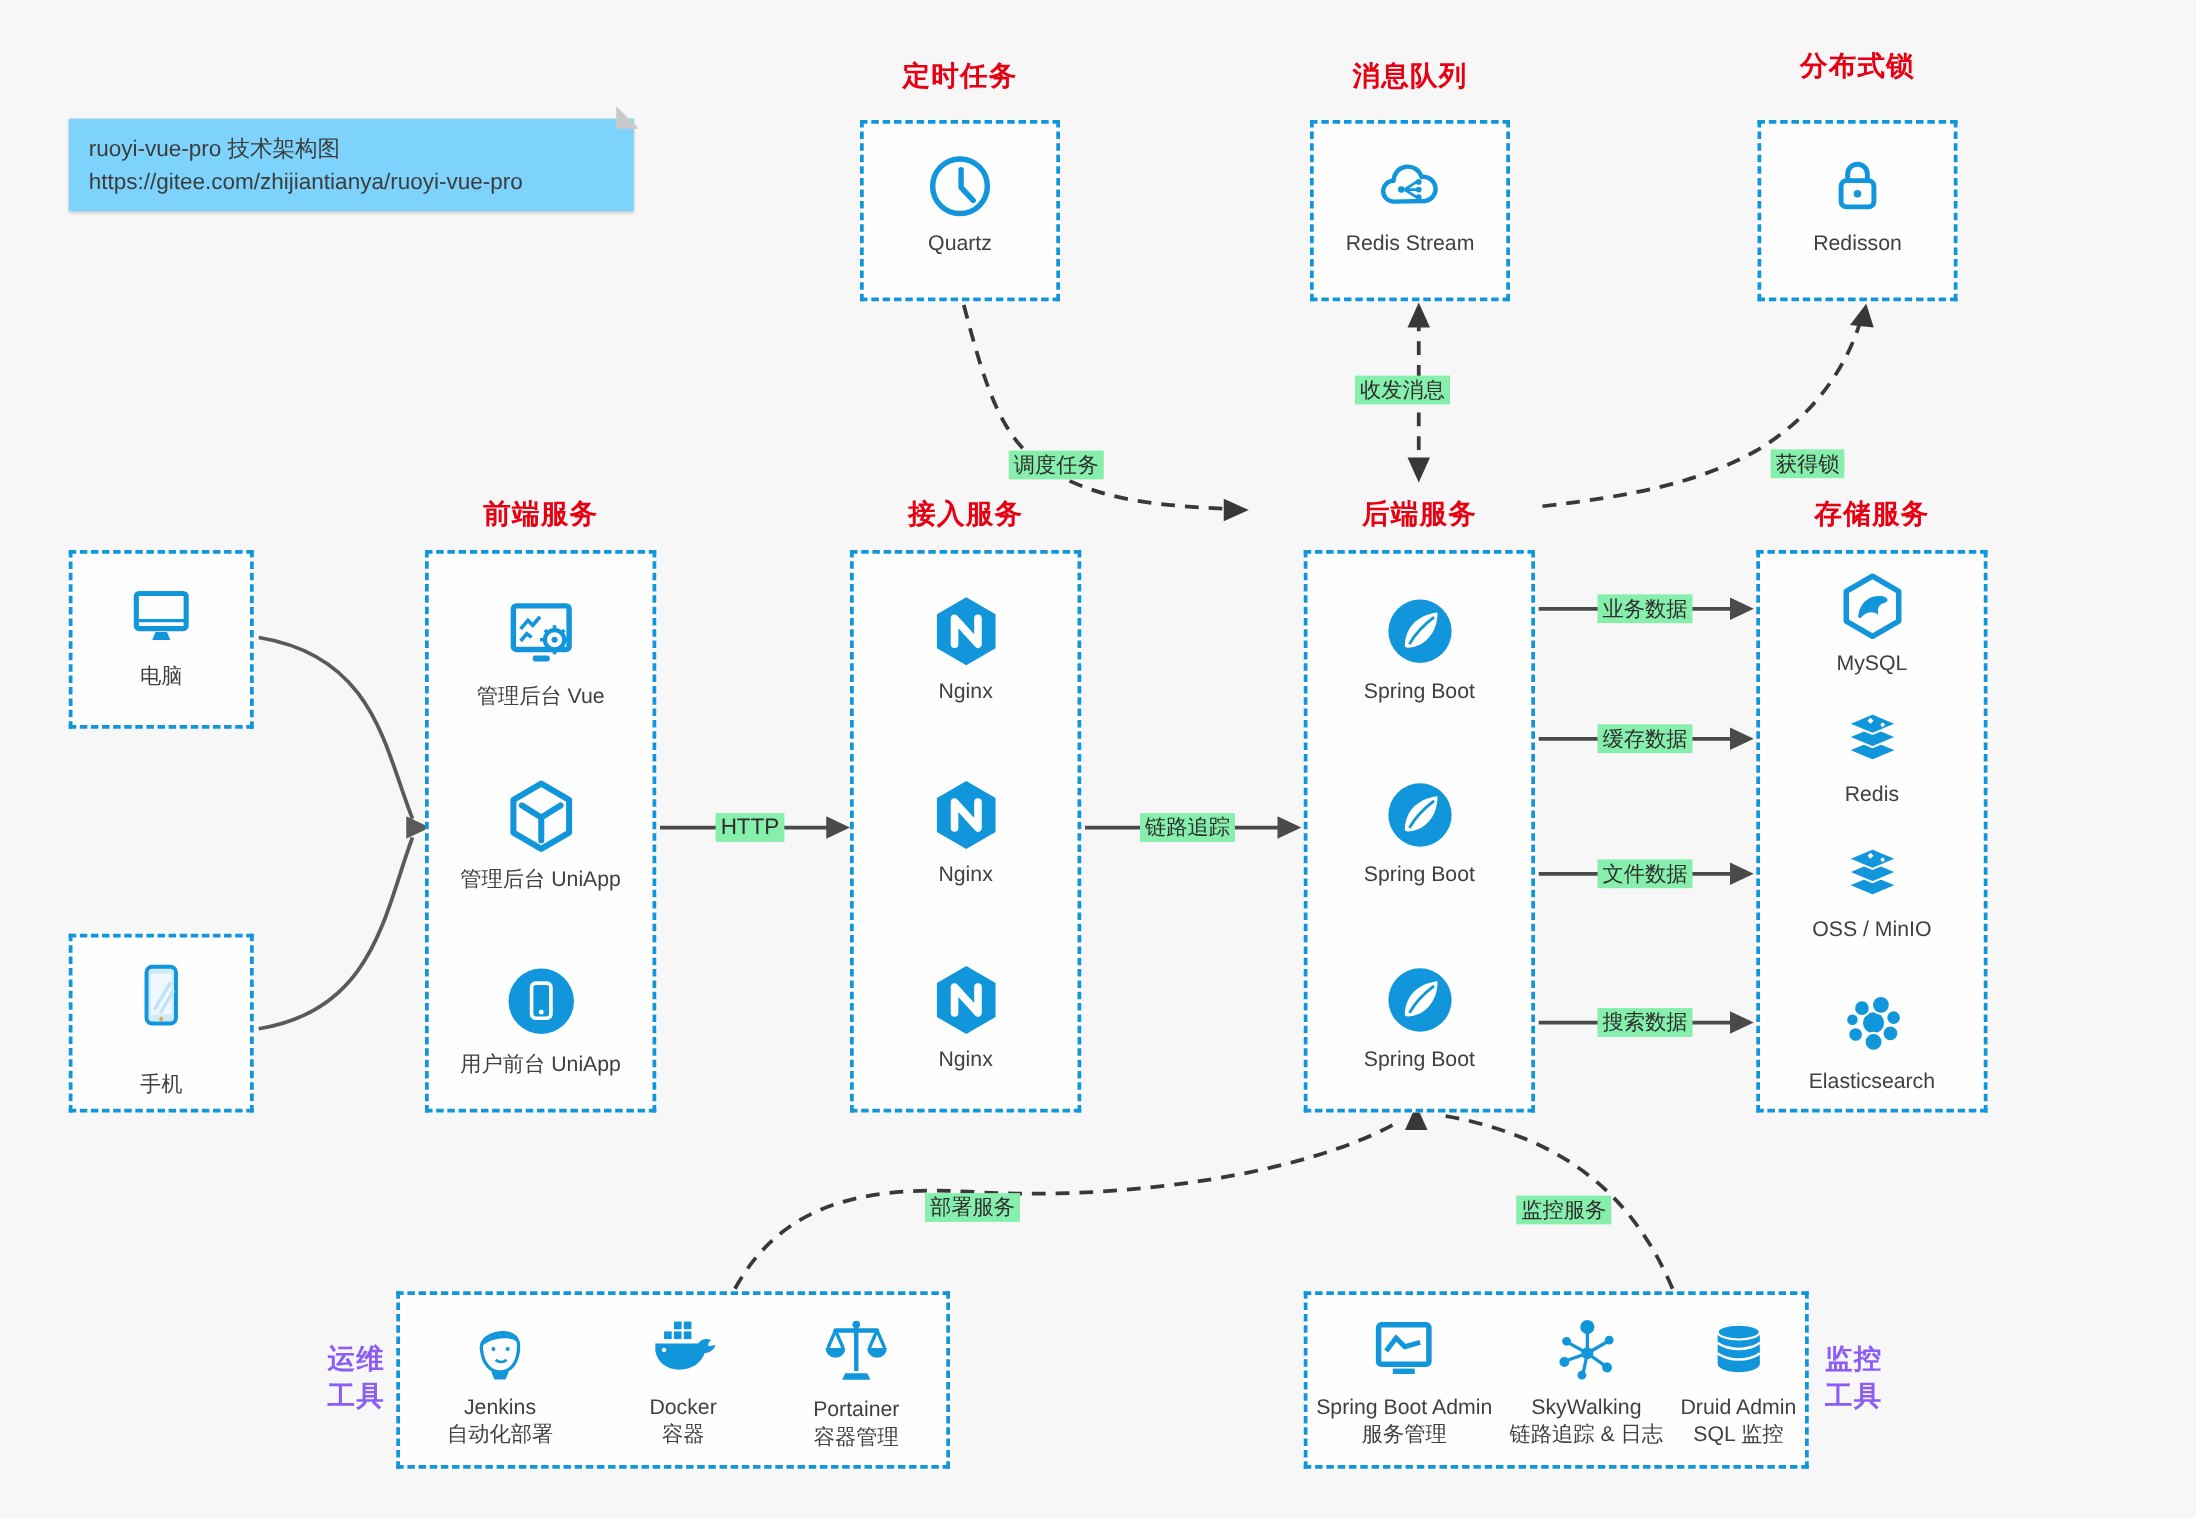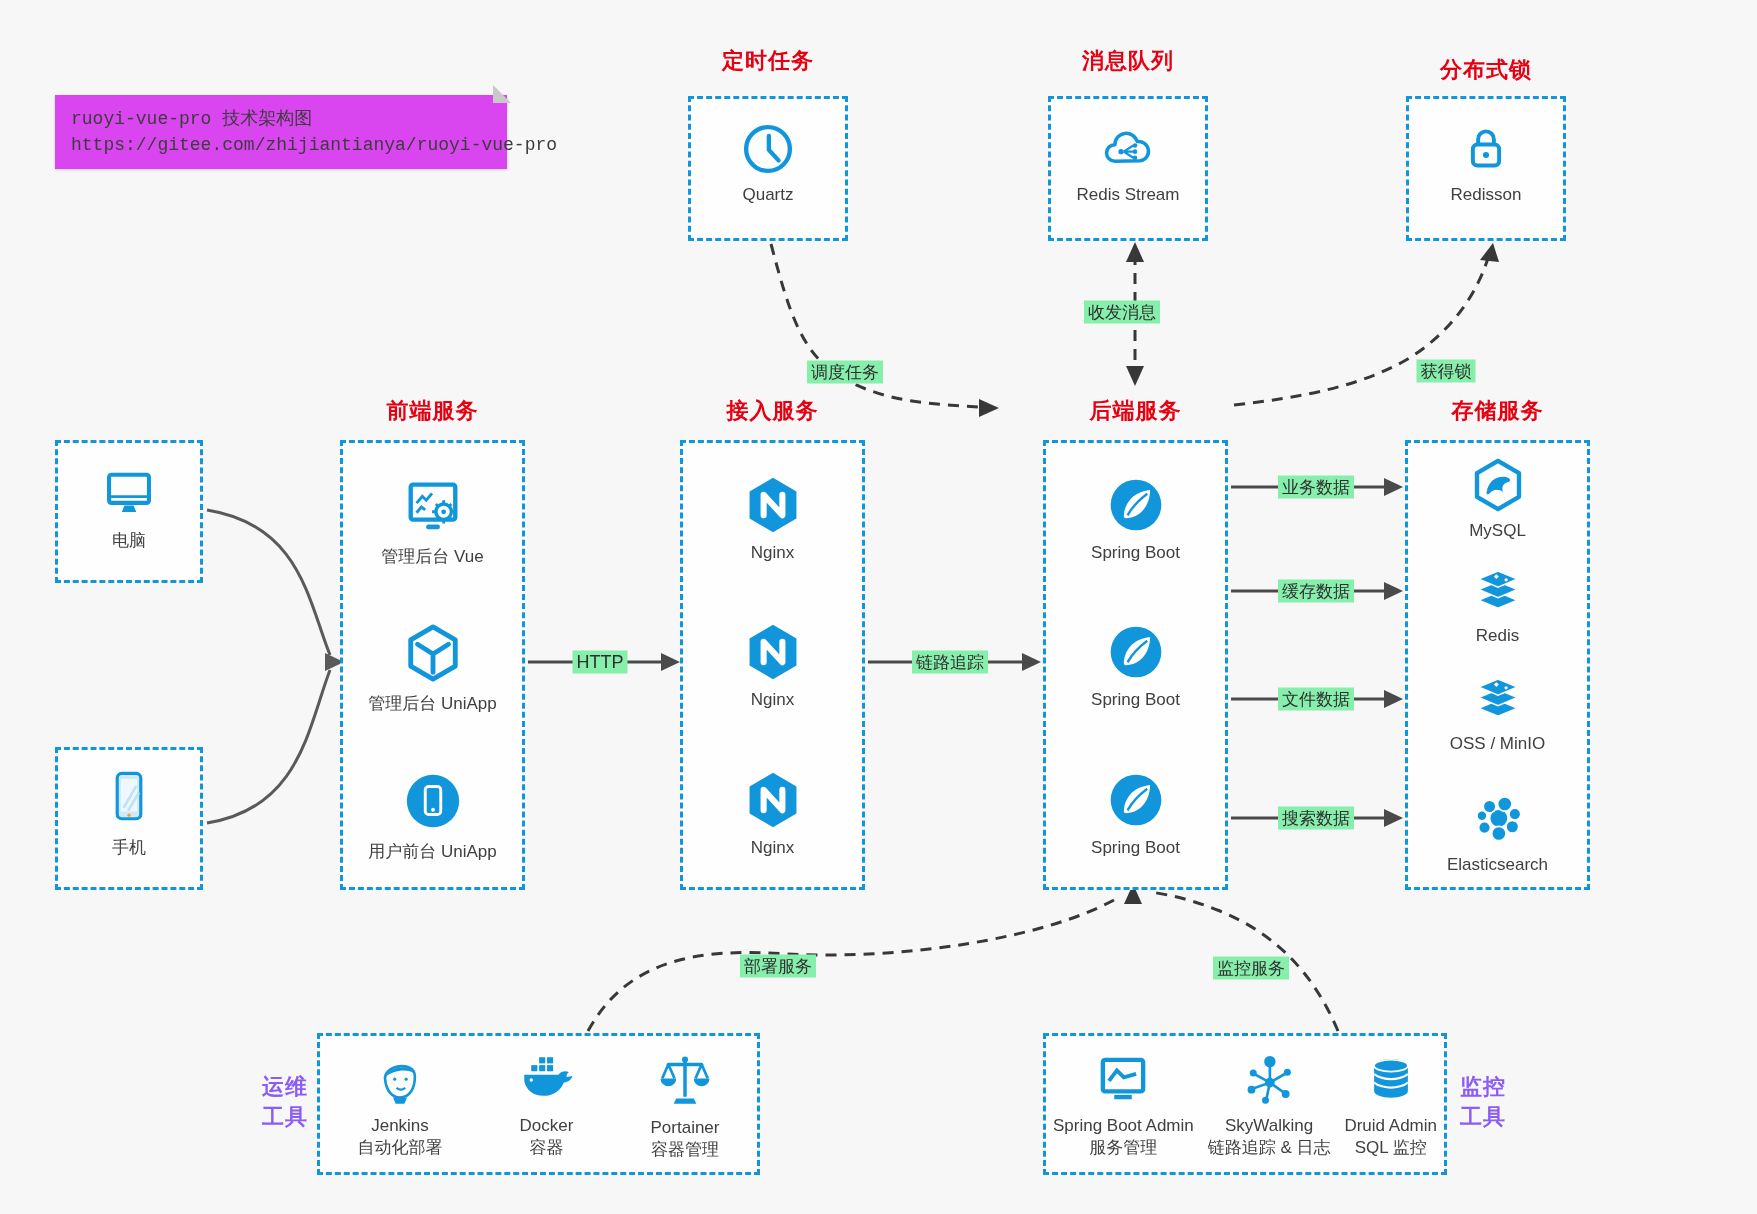--- a/index.html
+++ b/index.html
@@ -12,23 +12,23 @@
   .item{position:absolute;left:0;width:100%;display:flex;flex-direction:column;align-items:center;}
   .item .label{font-size:17px;color:#404040;margin-top:8px;white-space:nowrap;}
   .icon{display:block;}
   .icon svg{display:block;width:100%;height:100%;}
   .edge-label{position:absolute;transform:translate(-50%,-50%);font-size:17px;color:#2e2e2e;
               background:#86efac;padding:0 4px;line-height:23px;white-space:nowrap;}
   .bot-items{position:absolute;left:0;top:0;width:100%;height:100%;display:flex;justify-content:space-around;align-items:flex-start;padding-top:16px;box-sizing:border-box;}
   .bot-item{display:flex;flex-direction:column;align-items:center;}
   .bot-item .l1{font-size:17px;color:#404040;margin-top:7px;line-height:22px;white-space:nowrap;}
   .bot-item .l2{font-size:17px;color:#404040;line-height:22px;white-space:nowrap;}
-  .note{position:absolute;left:55px;top:95px;width:452px;height:74px;background:#d946ef;
+  .note{position:absolute;left:55px;top:95px;width:452px;height:74px;background:#7dd3fc;
         box-shadow:0 1px 3px rgba(0,0,0,.18);padding:11px 16px;box-sizing:border-box;
-        font-size:18px;color:#3c3c3c;line-height:26px;white-space:nowrap;font-family:Liberation Mono, monospace;}
+        font-size:18px;color:#3c3c3c;line-height:26px;white-space:nowrap;}
   .note-fold{position:absolute;right:-4px;top:-10px;width:0;height:0;
              border-right:18px solid transparent;border-bottom:18px solid #c9c9c9;}
 </style>
 </head>
 <body>
 
 <div class="canvas">
 
   <svg class="edges" viewBox="0 0 1757 1214">
 
@@ -68,21 +68,21 @@
   </svg>
 
   <div class="note">
     <div class="note-fold"></div>
     <div>ruoyi-vue-pro 技术架构图</div>
     <div>https://gitee.com/zhijiantianya/ruoyi-vue-pro</div>
   </div>
 
   <div class="sec-title" style="left:688px;top:46px;width:160px;">定时任务</div>
   <div class="sec-title" style="left:1048px;top:46px;width:160px;">消息队列</div>
-  <div class="sec-title" style="left:1406px;top:55px;width:160px;">分布式锁</div>
+  <div class="sec-title" style="left:1406px;top:38px;width:160px;">分布式锁</div>
 
   <div class="dashed-box" style="left:688px;top:96px;width:160px;height:145px;">
     <div class="item" style="top:22px;">
       <span class="icon" style="width:56px;height:56px;">
         <svg viewBox="0 0 64 64">
             <circle cx="32" cy="32" r="25" stroke="#1296db" stroke-width="5" fill="none"></circle>
             <path d="M33 17 L33 33 L44 45" stroke="#1296db" stroke-width="5" fill="none" stroke-linecap="round" stroke-linejoin="round"></path>
           </svg>
       </span>
       <span class="label">Quartz</span>
@@ -125,21 +125,21 @@
           <rect x="10" y="13" width="44" height="31" rx="2.5" stroke="#1296db" stroke-width="4.5" fill="none"></rect>
           <path d="M10 37 h44" stroke="#1296db" stroke-width="3"></path>
           <path d="M27 47 h10 l3 7 h-16 z" fill="#1296db"></path>
         </svg>
       </span>
       <span class="label">电脑</span>
     </div>
   </div>
 
   <div class="dashed-box" style="left:55px;top:747px;width:148px;height:143px;">
-    <div class="item" style="top:16px;">
+    <div class="item" style="top:16px;gap:20px;">
       <span class="icon" style="width:58px;height:62px;">
         <svg viewBox="0 0 64 64">
           <rect x="19" y="6" width="26" height="50" rx="5" fill="#cfeafc" stroke="#1296db" stroke-width="3.5"></rect>
           <rect x="23" y="12" width="18" height="36" fill="#eef8fe"></rect>
           <path d="M26 44 L40 20 M31 47 L43 27" stroke="#bfe2f8" stroke-width="3"></path>
           <circle cx="32" cy="52" r="1.8" fill="#e8a33d"></circle>
         </svg>
       </span>
       <span class="label">手机</span>
     </div>

